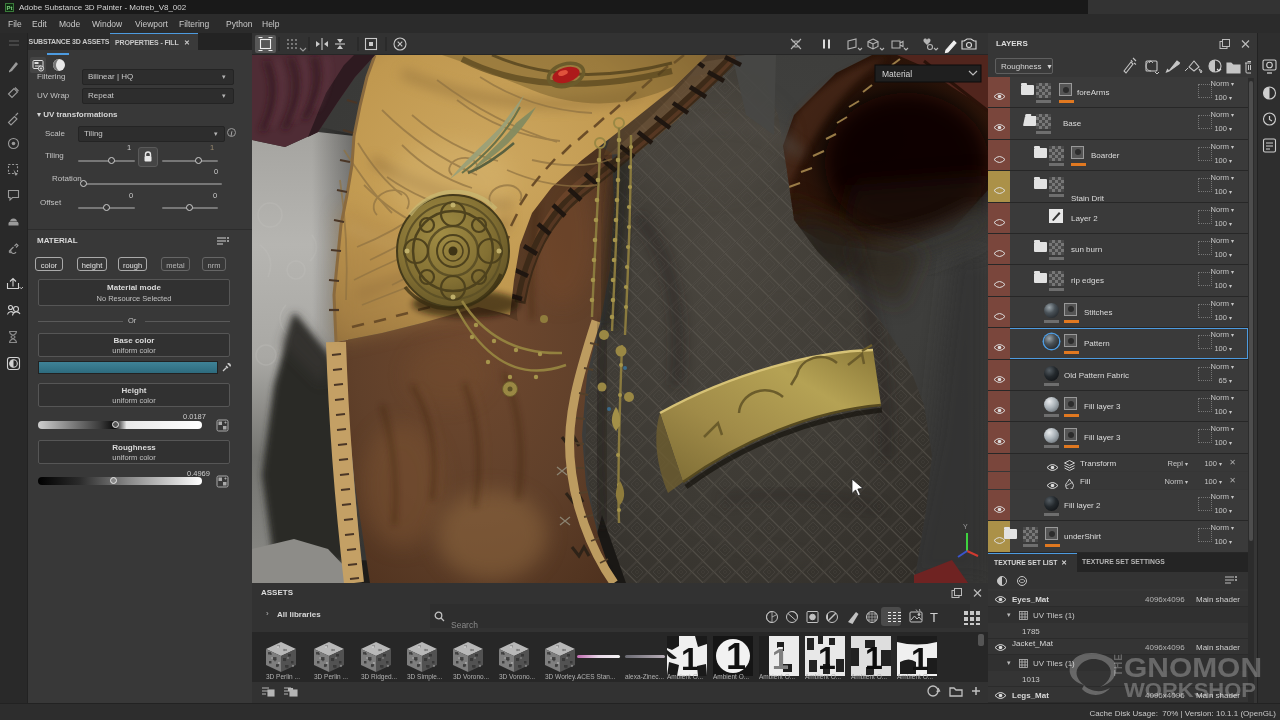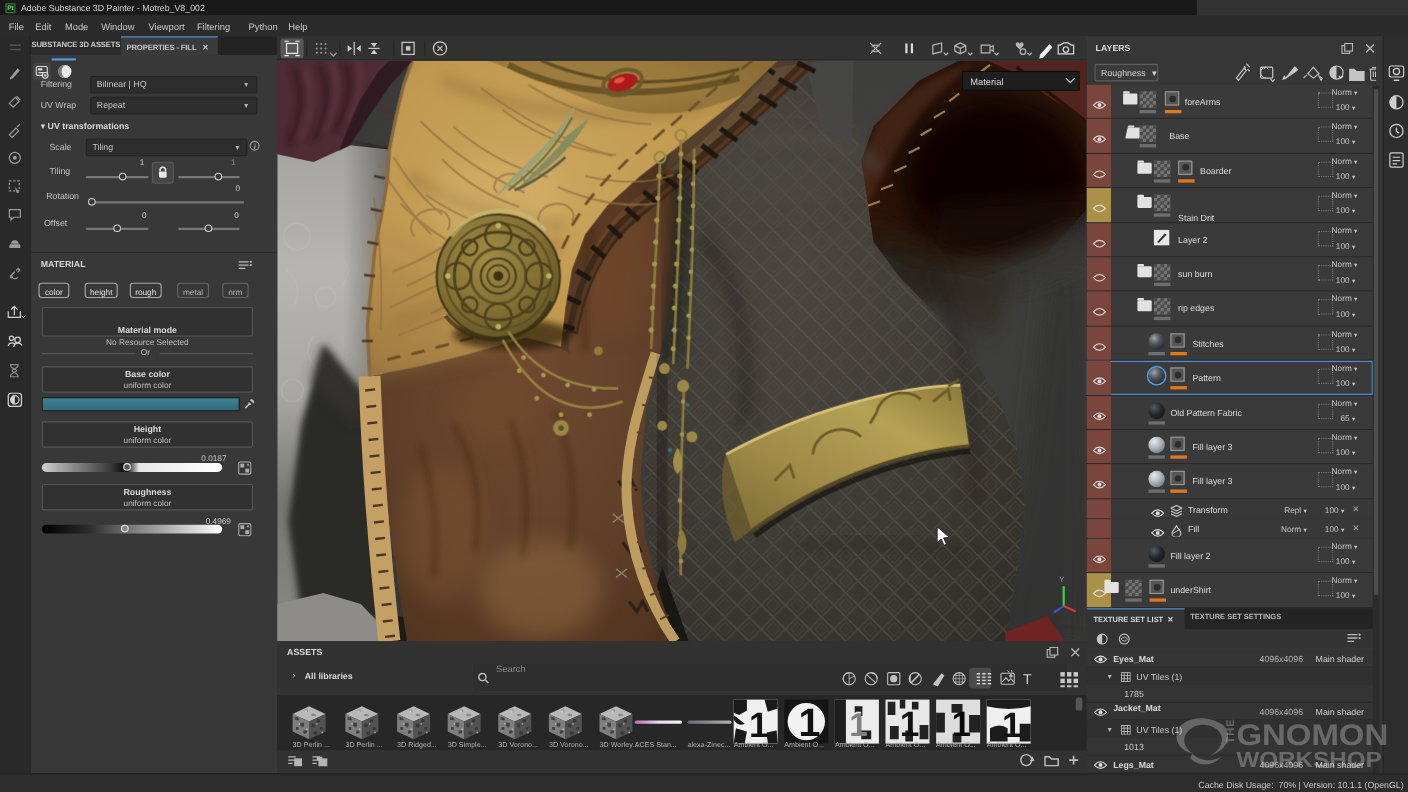--- a/index.html
+++ b/index.html
@@ -175,21 +175,21 @@
     <div class="slider-track" style="left:50px;top:127px;width:57px"></div>
     <div class="slider-knob" style="left:80px;top:124px"></div>
     <div class="abs" style="left:110px;top:114px;width:20px;height:20px;background:#454545;border:1px solid #5a5a5a;border-radius:3px">
       <svg width="18" height="18" viewBox="0 0 18 18">
           <rect x="5.5" y="8" width="7" height="5.5" rx="1" fill="#e8e8e8"></rect>
           <path d="M6.5 8V6.5a2.5 2.5 0 0 1 5 0V8" fill="none" stroke="#e8e8e8" stroke-width="1.4"></path>
         </svg>
     </div>
     <div class="slider-track" style="left:134px;top:127px;width:56px"></div>
     <div class="slider-knob" style="left:167px;top:124px"></div>
-    <div class="plabel" style="left:14px;top:141px">Rotation</div>
+    <div class="plabel" style="left:24px;top:141px">Rotation</div>
     <div class="pvalue" style="left:186px;top:134px">0</div>
     <div class="slider-track" style="left:55px;top:150px;width:139px"></div>
     <div class="slider-knob" style="left:52px;top:147px"></div>
     <div class="plabel" style="left:12px;top:165px">Offset</div>
     <div class="pvalue" style="left:101px;top:158px">0</div>
     <div class="pvalue" style="left:185px;top:158px">0</div>
     <div class="slider-track" style="left:50px;top:174px;width:57px"></div>
     <div class="slider-knob" style="left:75px;top:171px"></div>
     <div class="slider-track" style="left:134px;top:174px;width:56px"></div>
     <div class="slider-knob" style="left:158px;top:171px"></div>
@@ -201,21 +201,21 @@
         <line x1="1" y1="8" x2="7" y2="8" stroke="#bbb" stroke-width="1.2"></line>
         <circle cx="12" cy="2" r="1" fill="#bbb"></circle>
         <circle cx="12" cy="5" r="1" fill="#bbb"></circle>
       </svg>
     <div class="chanbtn" style="left:7px;top:224px;width:28px;border:1px solid #aaa;color:#e0e0e0">color</div>
     <div class="chanbtn" style="left:49px;top:224px;width:30px;border:1px solid #aaa;color:#e0e0e0">height</div>
     <div class="chanbtn" style="left:90px;top:224px;width:29px;border:1px solid #aaa;color:#e0e0e0">rough</div>
     <div class="chanbtn" style="left:133px;top:224px;width:29px;border:1px solid #666;color:#b5b5b5">metal</div>
     <div class="chanbtn" style="left:174px;top:224px;width:24px;border:1px solid #666;color:#b5b5b5">nrm</div>
     <div class="pbox" style="left:10px;top:246px;width:192px;height:27px">
-      <div style="font-size:8px;font-weight:bold;margin-top:16px">Material mode</div>
+      <div style="font-size:8px;font-weight:bold;margin-top:3px">Material mode</div>
       <div style="font-size:7.5px;color:#c0c0c0;margin-top:2px">No Resource Selected</div>
     </div>
     <div class="abs" style="left:10px;top:288px;width:85px;height:1px;background:#5a5a5a"></div>
     <div class="plabel" style="left:100px;top:283px;font-size:7.5px">Or</div>
     <div class="abs" style="left:117px;top:288px;width:85px;height:1px;background:#5a5a5a"></div>
     <div class="pbox" style="left:10px;top:300px;width:192px;height:24px">
       <div style="font-size:8px;font-weight:bold;margin-top:2px">Base color</div>
       <div style="font-size:7.5px;color:#c0c0c0;margin-top:1px">uniform color</div>
     </div>
     <div class="abs" style="left:10px;top:328px;width:180px;height:13px;background:linear-gradient(to bottom,#3e8296,#2e6b7e);border:1px solid #222"></div>
@@ -752,21 +752,21 @@
         <rect x="4.5" y="0.5" width="7" height="7" fill="#323232" stroke="#bbb"></rect>
         <path d="M24 1.5 l7 7 M31 1.5 l-7 7" stroke="#bbb" stroke-width="1.2"></path>
       </svg>
     <div class="abs" style="left:14px;top:26px;color:#b9b9b9;font-size:8px">›</div>
     <div class="abs" style="left:25px;top:27px;font-size:8px;font-weight:bold;color:#d8d8d8">All libraries</div>
     <div class="abs" style="left:178px;top:21px;width:540px;height:24px;background:#2e2e2e"></div>
     <svg class="abs" style="left:182px;top:28px" width="11" height="11" viewBox="0 0 11 11">
         <circle cx="4.5" cy="4.5" r="3.3" fill="none" stroke="#c0c0c0" stroke-width="1.3"></circle>
         <path d="M7 7 L10 10" stroke="#c0c0c0" stroke-width="1.3"></path>
       </svg>
-    <div class="abs" style="left:199px;top:20px;font-size:8.5px;color:#8a8a8a">Search</div>
+    <div class="abs" style="left:199px;top:37px;font-size:8.5px;color:#8a8a8a">Search</div>
     <div class="abs" style="left:629px;top:24px;width:20px;height:19px;background:#4b4b4b;border-radius:3px"></div>
     <svg class="abs" style="left:512px;top:26px" width="220" height="16" viewBox="0 0 220 16" fill="none" stroke="#c2c2c2" stroke-width="1">
       <circle cx="8" cy="8" r="5.5"></circle>
         <path d="M8 2.5 A5.5 5.5 0 0 0 8 13.5 L8 2.5 M8 8 L13 5.5" stroke-width="0.8"></path>
       <circle cx="28" cy="8" r="5.5"></circle>
         <path d="M24 4.5 L32 11.5 M28 2.5 A5.5 5.5 0 0 1 33.5 8"></path>
       <rect x="43" y="2.5" width="11" height="11" rx="1"></rect>
         <circle cx="48.5" cy="8" r="2.8" fill="#c2c2c2"></circle>
       <circle cx="68" cy="8" r="5.5"></circle>
         <path d="M64 12 L72 4" stroke-width="1.4"></path>
@@ -1225,21 +1225,21 @@
           <div style="position:absolute;left:45px;top:4px;color:#c9c9c9">UV Tiles (1)</div>
         </div>
         <div class="tsrow" style="top:590px;height:16px;background:#343434;border-bottom:1px solid #2b2b2b">
           <div style="position:absolute;left:34px;top:4px;color:#c9c9c9">1785</div>
         </div>
         <div class="tsrow" style="top:606px;height:16px;background:#343434;border-bottom:1px solid #2b2b2b">
           <div style="position:absolute;left:6px;top:4px"><svg width="13" height="9" viewBox="0 0 13 9">
               <path d="M1 4.5 Q6.5 -1.5 12 4.5 Q6.5 10.5 1 4.5z" fill="none" stroke="#ddd" stroke-width="1"></path>
               <circle cx="6.5" cy="4.5" r="1.8" fill="#ddd"></circle>
             </svg></div>
-          <div style="position:absolute;left:24px;top:0;font-weight:bold">Jacket_Mat</div>
+          <div style="position:absolute;left:24px;top:0;font-weight:normal">Jacket_Mat</div>
           <div style="position:absolute;left:157px;top:4px;color:#b5b5b5">4096x4096</div>
           <div style="position:absolute;left:208px;top:4px;color:#cfcfcf">Main shader</div>
         </div>
         <div class="tsrow" style="top:622px;height:16px;background:#303030">
           <div style="position:absolute;left:19px;top:4px;color:#bbb;font-size:7px">▾</div>
           <svg style="position:absolute;left:31px;top:4px" width="9" height="9" viewBox="0 0 9 9">
             <path d="M0.5 3h8M0.5 6h8M3 0.5v8M6 0.5v8" stroke="#bbb" stroke-width="0.8"></path>
             <rect x="0.5" y="0.5" width="8" height="8" fill="none" stroke="#bbb" stroke-width="0.8"></rect>
           </svg>
           <div style="position:absolute;left:45px;top:4px;color:#c9c9c9">UV Tiles (1)</div>

